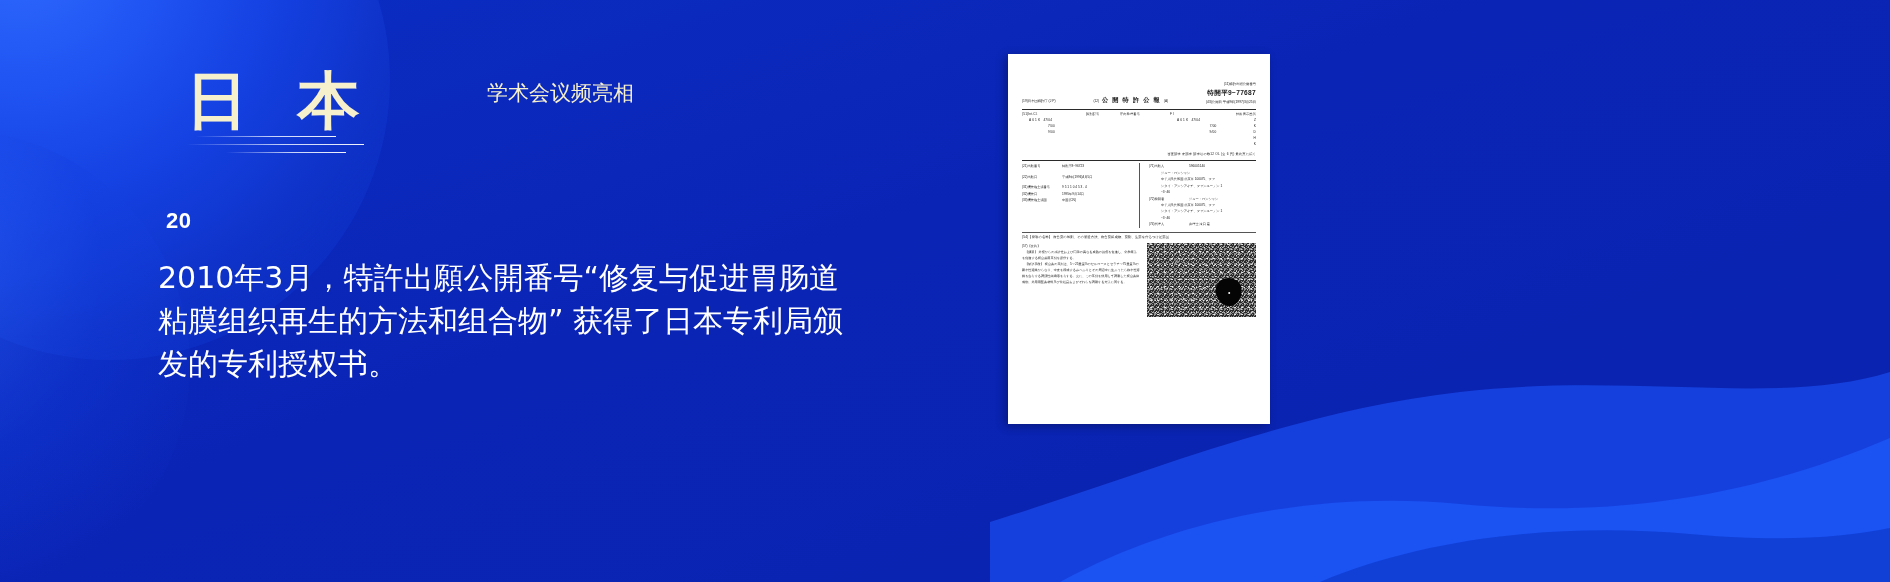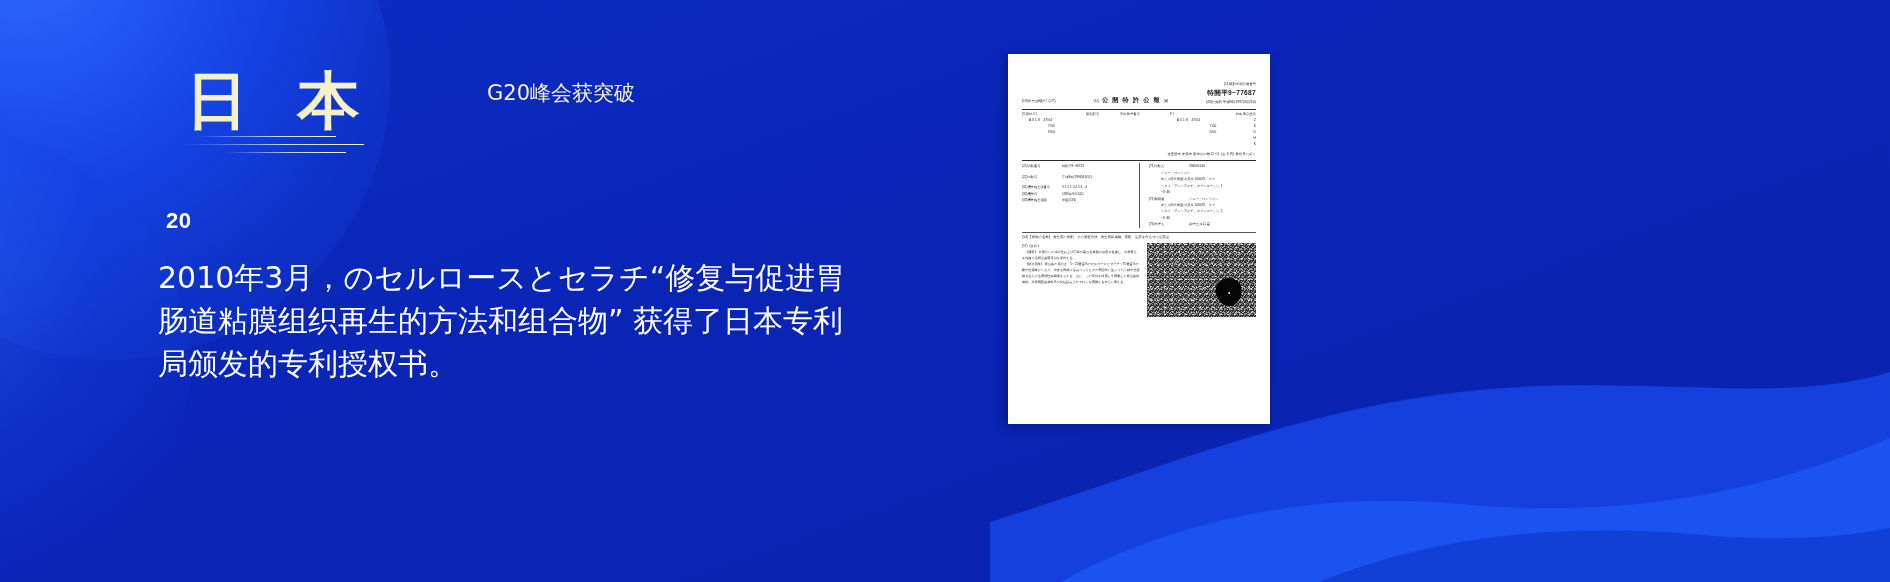--- a/index.html
+++ b/index.html
@@ -295,26 +295,26 @@
       <div class="slide-title">日  本</div>
     </div>
 
     <div class="title-rules">
       <div class="rule r1"></div>
       <div class="rule r2"></div>
       <div class="rule r3"></div>
     </div>
 
     <div class="subtitle">
-      <div>G20峰会获突破</div>
+      <div>学术会议频亮相</div>
     </div>
 
     <div class="index-num">20</div>
 
-    <div class="body-text">2010年3月，のセルロースとセラチ“修复与促进胃肠道粘膜组织再生的方法和组合物” 获得了日本专利局颁发的专利授权书。</div>
+    <div class="body-text">2010年3月，特許出願公開番号“修复与促进胃肠道粘膜组织再生的方法和组合物” 获得了日本专利局颁发的专利授权书。</div>
   </div>
 
   <div class="doc-wrap">
     <div class="doc-inner">
 
       <div class="doc-head">
         <div class="doc-head-left">(19)日本国特許庁 (J P)</div>
         <div class="doc-head-mid">
           <span class="small">(12)</span>
           <span>公 開 特 許 公 報</span>

